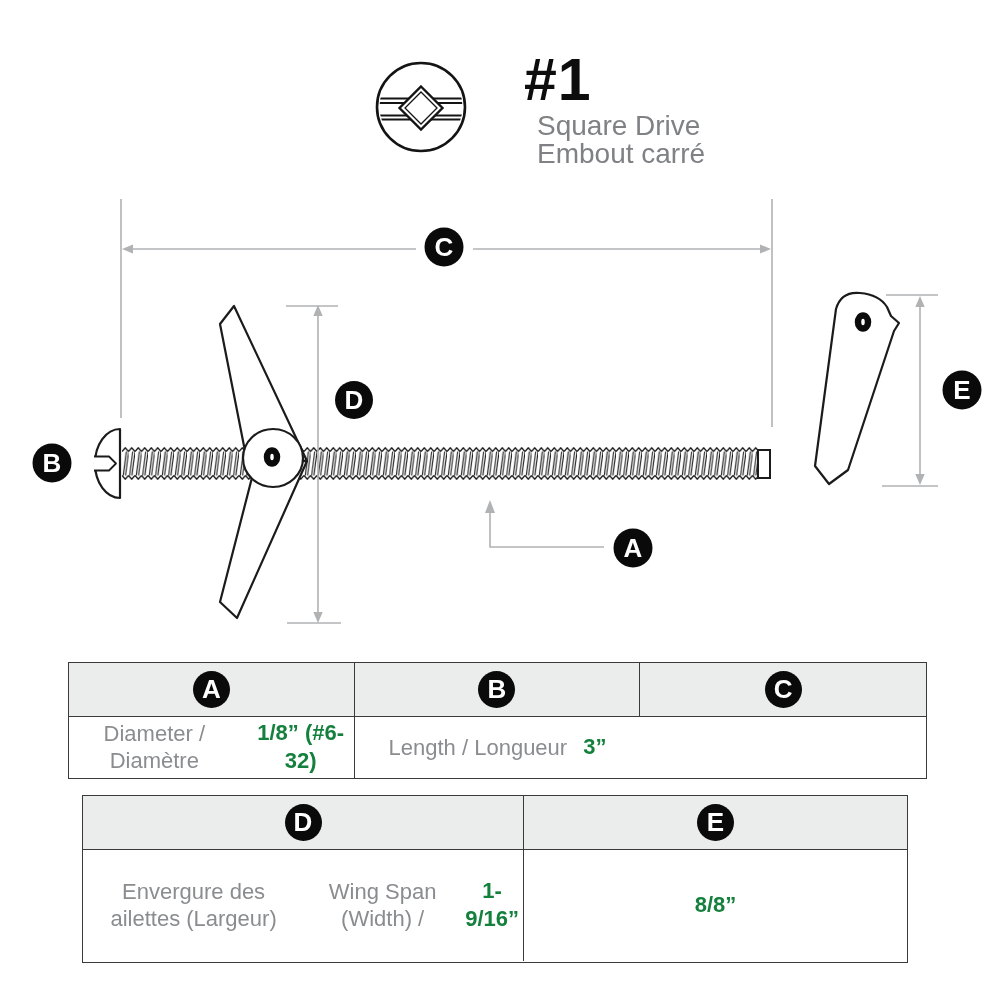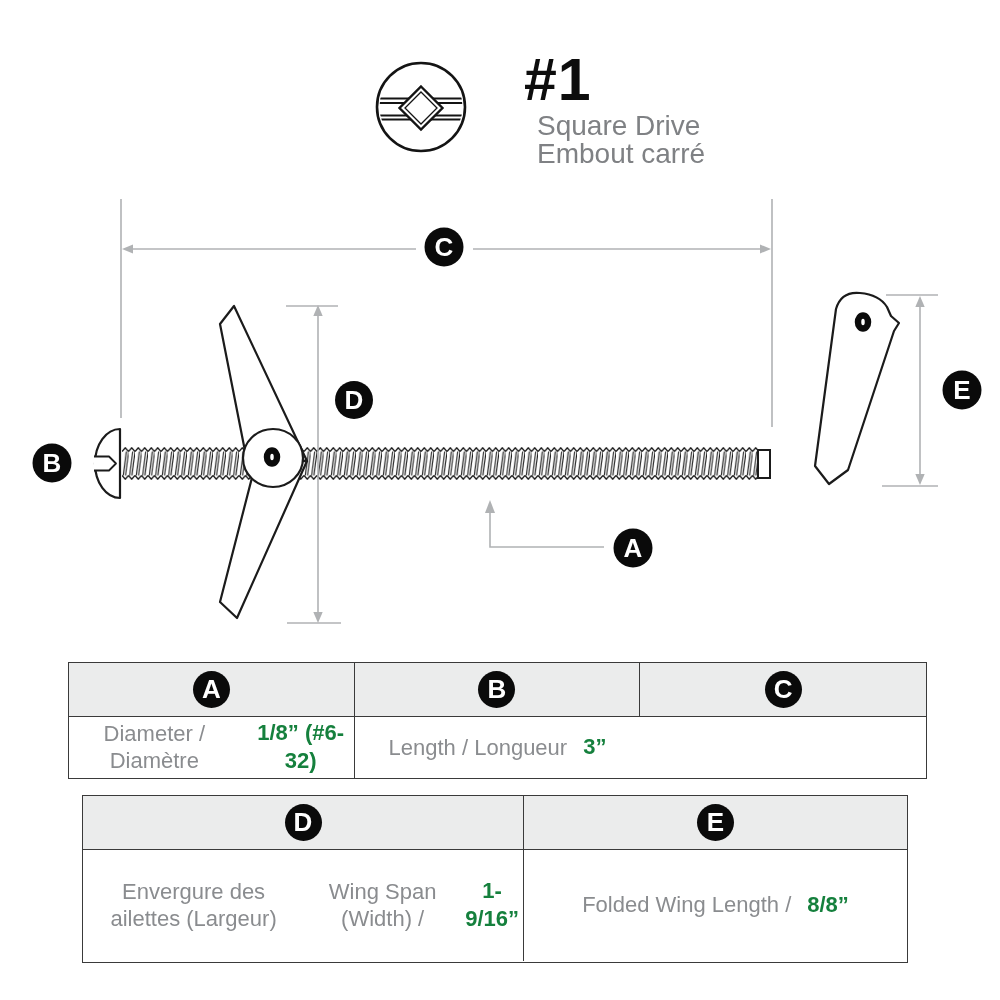--- a/index.html
+++ b/index.html
@@ -161,19 +161,18 @@
         <div class="badge">E</div>
       </div>
     </div>
     <div class="tbody">
       <div class="bcell">
         <div class="lbl">Envergure des ailettes (Largeur)</div>
         <div class="lbl">Wing Span (Width) /</div>
         <div class="val">1-9/16”</div>
       </div>
       <div class="bcell">
-        <div class="lbl">Folded Wing Length /</div>
         <div class="val">8/8”</div>
       </div>
     </div>
   </div>
 
 </div>
 
 </body></html>

